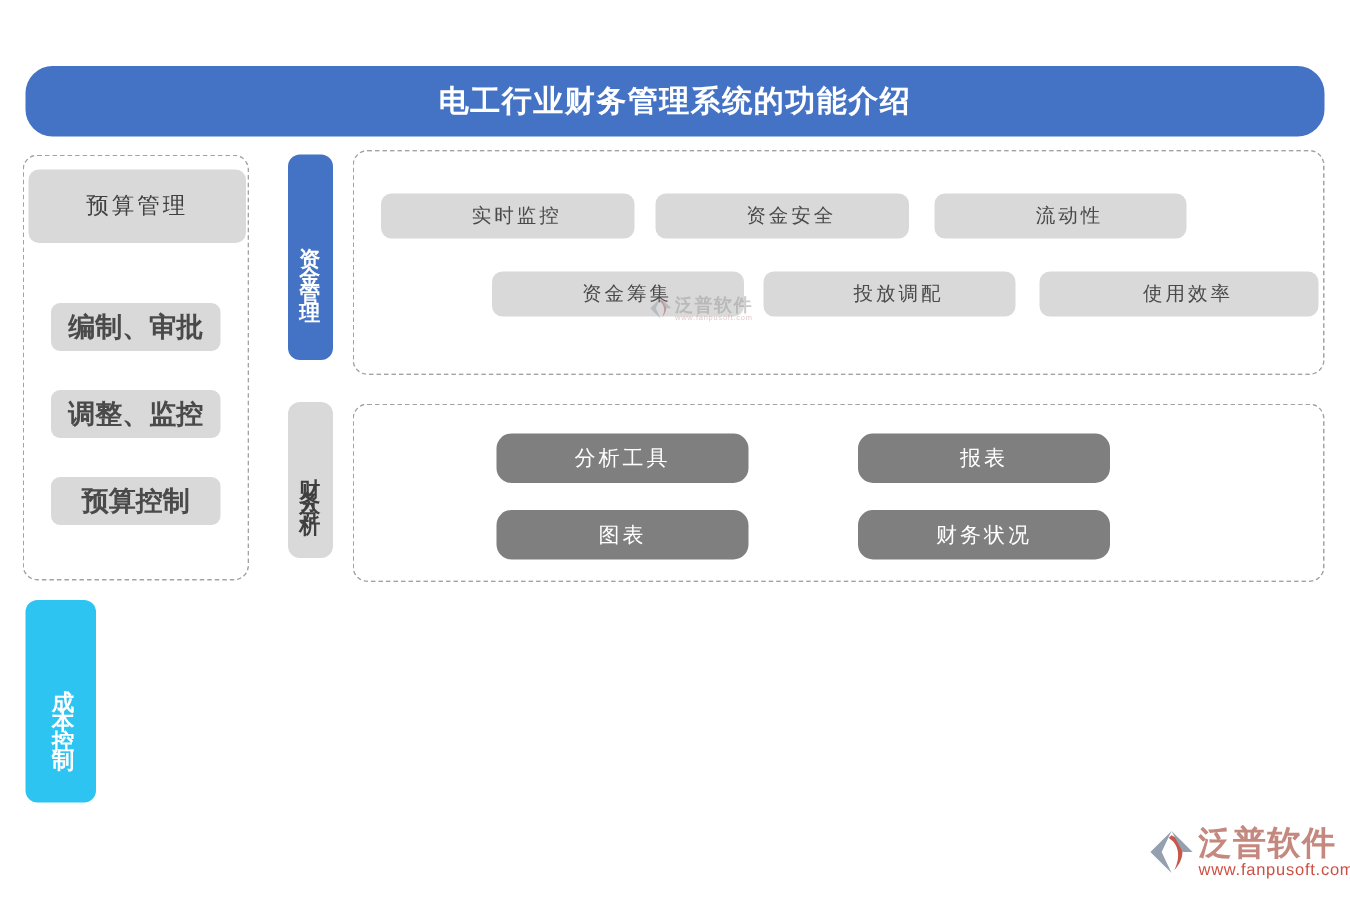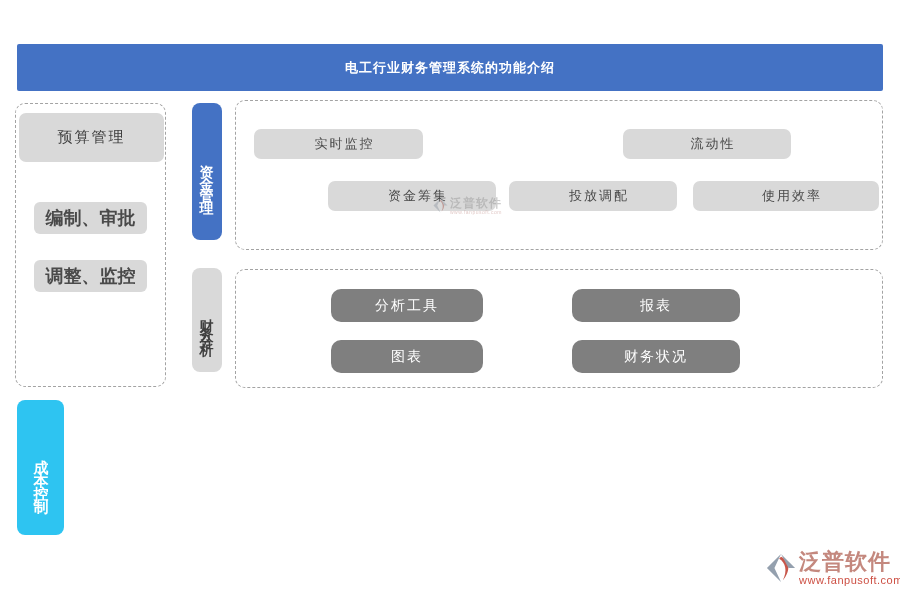--- a/index.html
+++ b/index.html
@@ -12,22 +12,22 @@
     --logo-red:#cd4f43;
     --logo-pink:#c4887e;
   }
   *{margin:0;padding:0;box-sizing:border-box;}
   html,body{background:#fff;}
   body{font-family:"Liberation Sans","DejaVu Sans",sans-serif;}
   #stage{position:relative;width:900px;height:600px;background:#ffffff;overflow:hidden;}
 
   .title-bar{
     position:absolute;left:17px;top:44px;width:866px;height:47px;
-    background:var(--title-blue);border-radius:2px;
-    color:#ffffff;font-size:13px;font-weight:bold;letter-spacing:1px;
+    background:var(--title-blue);border-radius:18px;
+    color:#ffffff;font-size:20px;font-weight:bold;letter-spacing:1px;
     display:flex;align-items:center;justify-content:center;
   }
 
   .panel{
     position:absolute;border:1px dashed var(--dash);border-radius:10px;background:#ffffff;
   }
   .panel-budget{left:15px;top:103px;width:151px;height:284px;}
   .panel-fund{left:235px;top:100px;width:648px;height:150px;}
   .panel-analysis{left:235px;top:269px;width:648px;height:119px;}
   .panel-cost{left:78px;top:413px;width:806px;height:103px;}
@@ -72,21 +72,21 @@
   .fund-b0{left:18px;width:169px;}
   .fund-b1{left:201px;width:169px;}
   .fund-b2{left:387px;width:168px;}
   .fund-b3{left:92px;width:168px;}
   .fund-b4{left:273px;width:168px;}
   .fund-b5{left:457px;width:186px;}
 
   
   .ana-r1{top:19px;height:33px;}
   .ana-r2{top:70px;height:33px;}
-  .ana-c0{left:95px;width:152px;font-family:Liberation Mono, monospace;}
+  .ana-c0{left:95px;width:168px;font-family:Liberation Mono, monospace;}
   .ana-c1{left:308px;width:168px;margin-left:28px;}
 
   
   .cost-r1{top:11px;height:32px;}
   .cost-r2{top:63px;height:32px;}
   .cost-c0{left:185px;width:167px;}
   .cost-c1{left:469px;width:168px;}
 
   
   .watermark{
@@ -109,25 +109,27 @@
 <body>
 
 <div id="stage">
 
   <div class="title-bar">电工行业财务管理系统的功能介绍</div>
 
   <div class="panel panel-budget">
     <div class="budget-header">预算管理</div>
     <div class="budget-item" style="top:98px">编制、审批</div>
     <div class="budget-item" style="top:156px">调整、监控</div>
+    <div class="budget-item" style="top:214px">预算控制</div>
   </div>
 
   <div class="vtab vtab-fund">资金管理</div>
   <div class="panel panel-fund">
     <div class="btn btn-light fund-r1 fund-b0">实时监控</div>
+    <div class="btn btn-light fund-r1 fund-b1">资金安全</div>
     <div class="btn btn-light fund-r1 fund-b2">流动性</div>
     <div class="btn btn-light fund-r2 fund-b3">资金筹集</div>
     <div class="btn btn-light fund-r2 fund-b5">使用效率</div>
     <div class="btn btn-light fund-r2 fund-b4">投放调配</div>
 
     <div class="watermark">
       <svg viewBox="0 0 32 32" aria-hidden="true">
         <polygon points="16,1 1,16 16,31 9,16" fill="#94a0ae"></polygon>
         <path d="M16,4 C25,8 27,19 18,29 C23,19 21,10 14,6 Z" fill="#c8564a"></path>
         <path d="M16,1 L31,16 L24,16 Z" fill="#94a0ae"></path>

